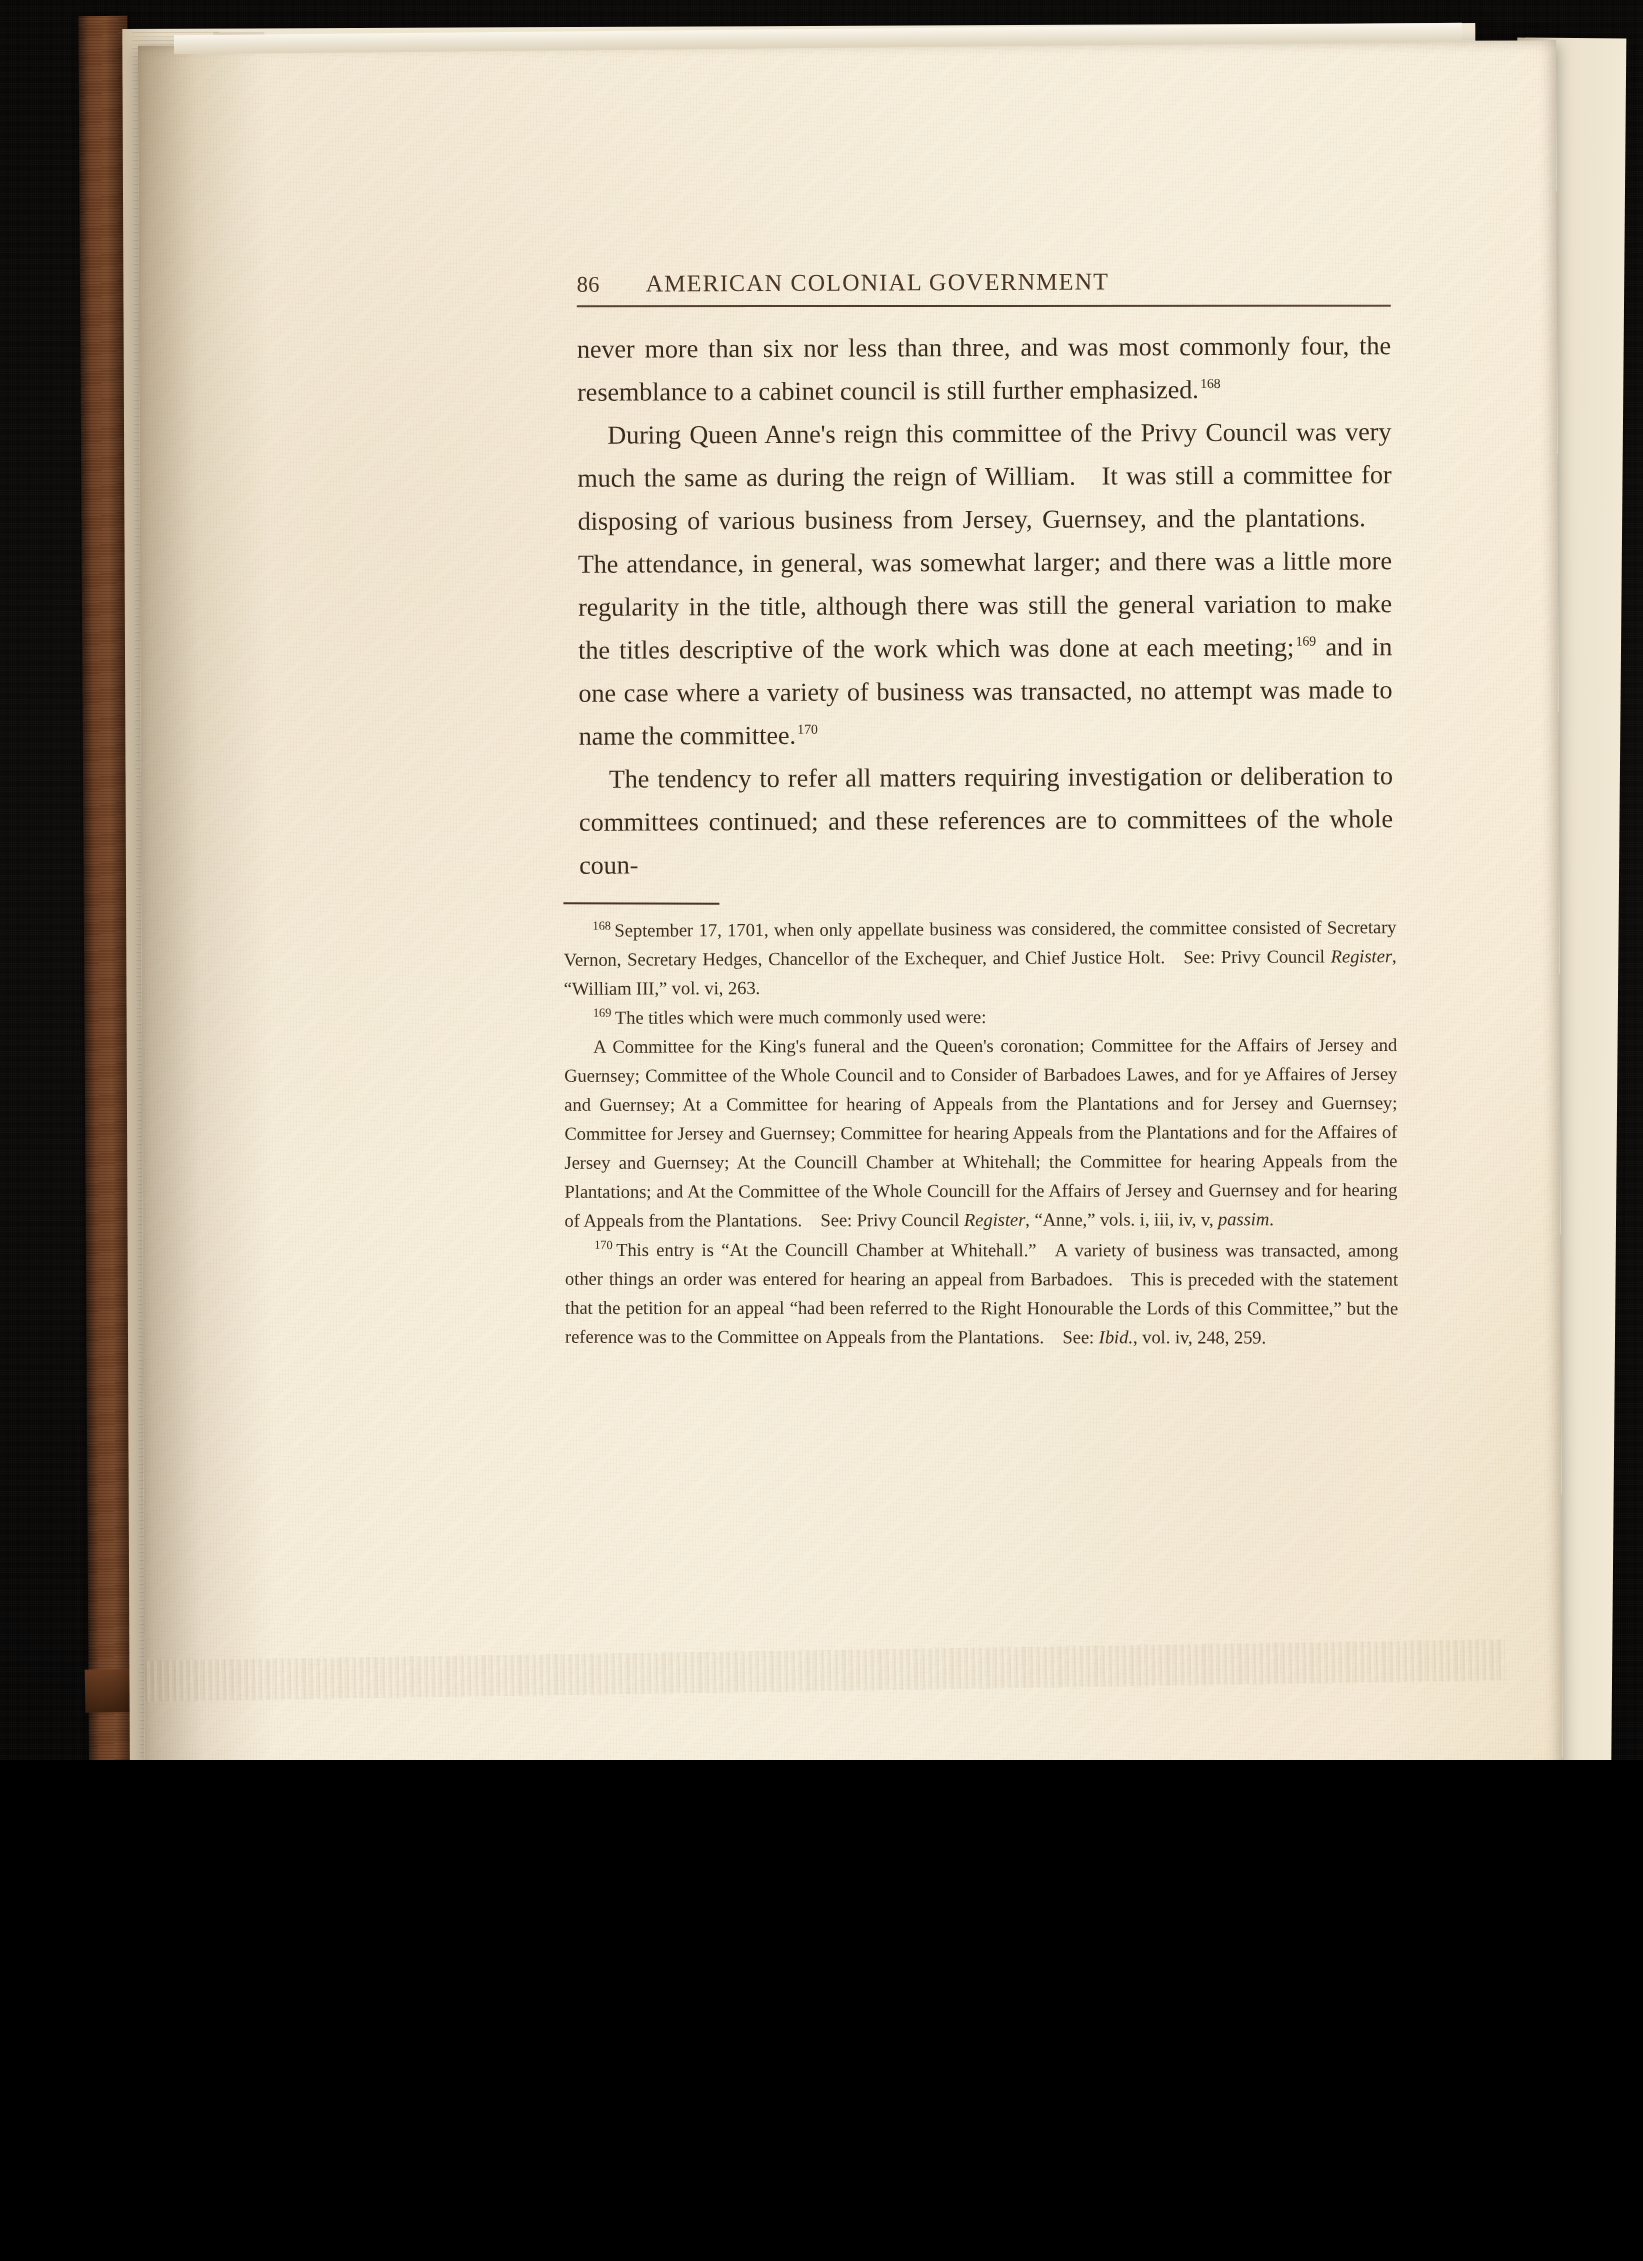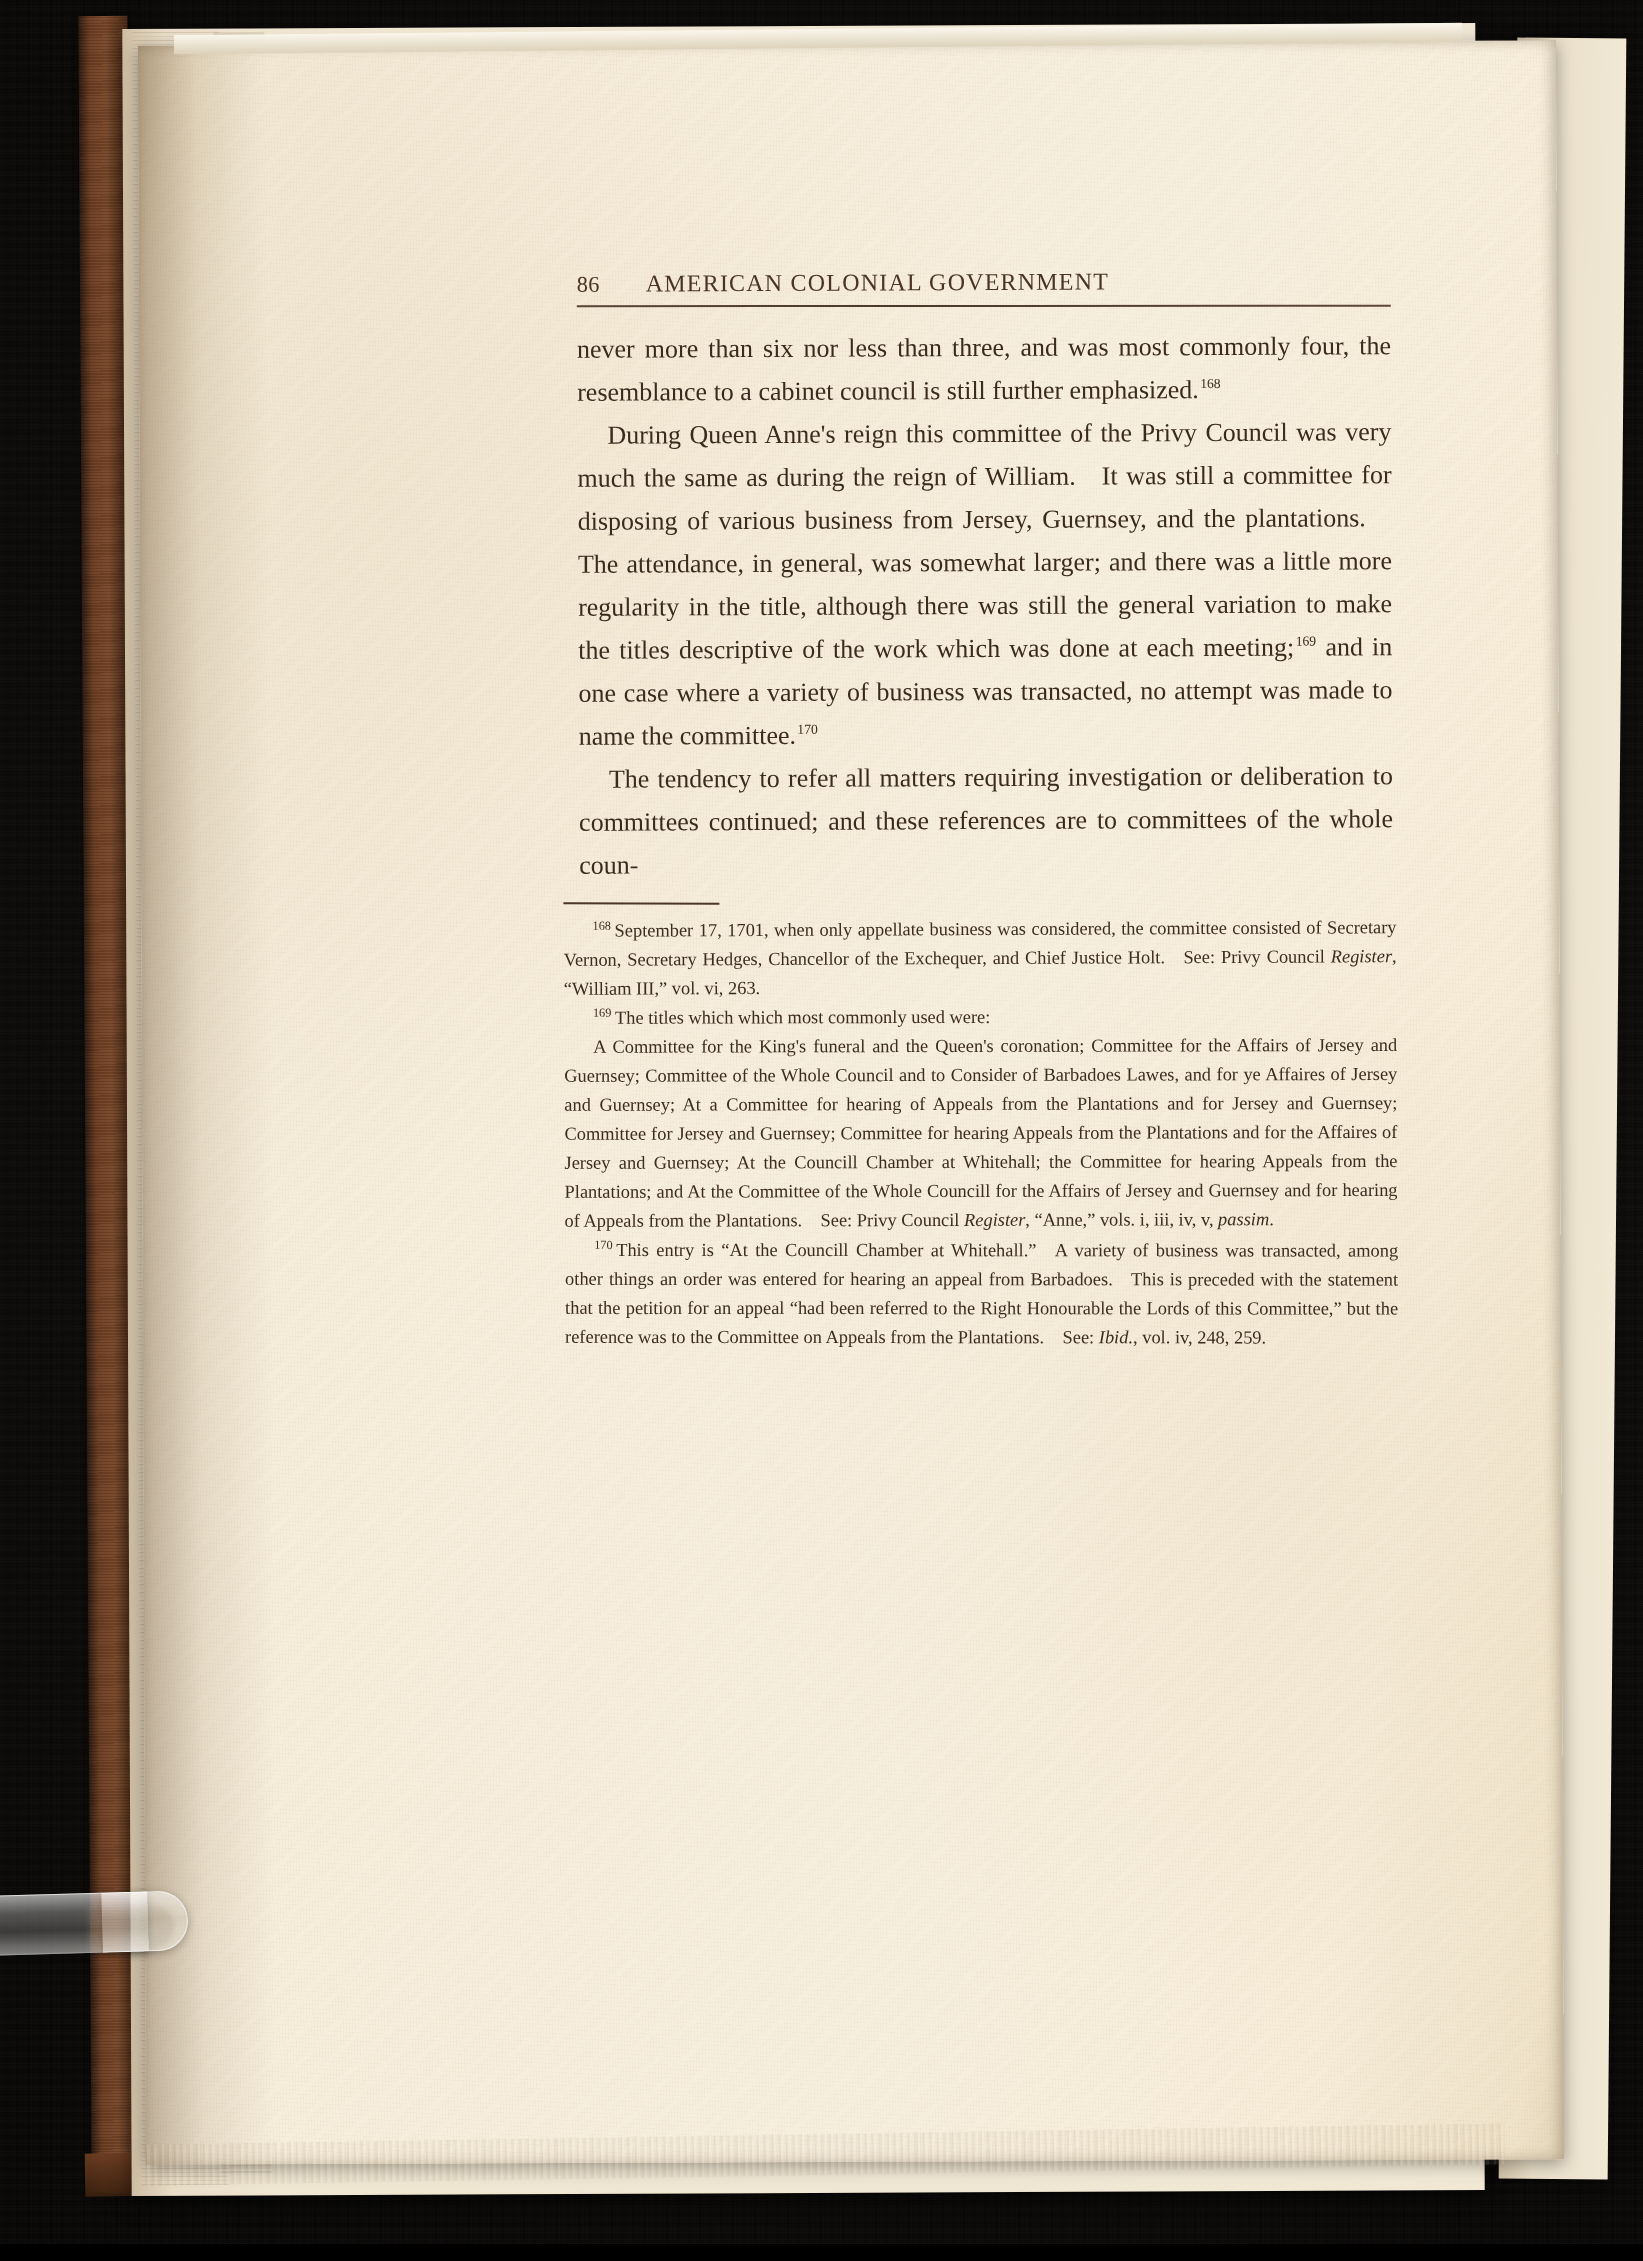--- a/index.html
+++ b/index.html
@@ -6,21 +6,21 @@
   html, body {
     margin: 0;
     padding: 0;
     background: #000;
   }
 
   
   #photo {
     position: relative;
     width: 1643px;
-    height: 2244px;
+    height: 1760px;
     overflow: hidden;
     background: #0b0a09;
     font-family: "Liberation Serif", "DejaVu Serif", serif;
   }
 
   
   .backdrop {
     position: absolute;
     inset: 0;
     background:
@@ -341,21 +341,21 @@
       <p>The tendency to refer all matters requiring investigation or deliberation to committees continued; and these references are to committees of the whole coun-</p>
 
     </div>
 
     <div class="fn-rule"></div>
 
     <div class="footnotes">
 
       <p class="fn-first-line"><sup class="fn-marker">168</sup><span>September 17, 1701, when only appellate business was considered, the committee consisted of Secretary Vernon, Secretary Hedges, Chancellor of the Exchequer, and Chief Justice Holt. See: Privy Council </span><i>Register</i><span>, “William III,” vol. vi, 263.</span></p>
 
-      <p class="fn-first-line skew-a"><sup class="fn-marker">169</sup><span>The titles which which most commonly used were:</span></p>
+      <p class="fn-first-line skew-a"><sup class="fn-marker">169</sup><span>The titles which were much commonly used were:</span></p>
 
       <p class="fn-sub skew-a"><span>A Committee for the King's funeral and the Queen's coronation; Committee for the Affairs of Jersey and Guernsey; Committee of the Whole Council and to Consider of Barbadoes Lawes, and for ye Affaires of Jersey and Guernsey; At a Committee for hearing of Appeals from the Plantations and for Jersey and Guernsey; Committee for Jersey and Guernsey; Committee for hearing Appeals from the Plantations and for the Affaires of Jersey and Guernsey; At the Councill Chamber at Whitehall; the Committee for hearing Appeals from the Plantations; and At the Committee of the Whole Councill for the Affairs of Jersey and Guernsey and for hearing of Appeals from the Plantations. See: Privy Council </span><i>Register</i><span>, “Anne,” vols. i, iii, iv, v, </span><i>passim</i><span>.</span></p>
 
       <p class="fn-first-line skew-b"><sup class="fn-marker">170</sup><span>This entry is “At the Councill Chamber at Whitehall.” A variety of business was transacted, among other things an order was entered for hearing an appeal from Barbadoes. This is preceded with the statement that the petition for an appeal “had been referred to the Right Honourable the Lords of this Committee,” but the reference was to the Committee on Appeals from the Plantations. See: </span><i>Ibid.</i><span>, vol. iv, 248, 259.</span></p>
 
     </div>
   </div>
 
   <div class="holder">
     <div class="holder-shadow"></div>

